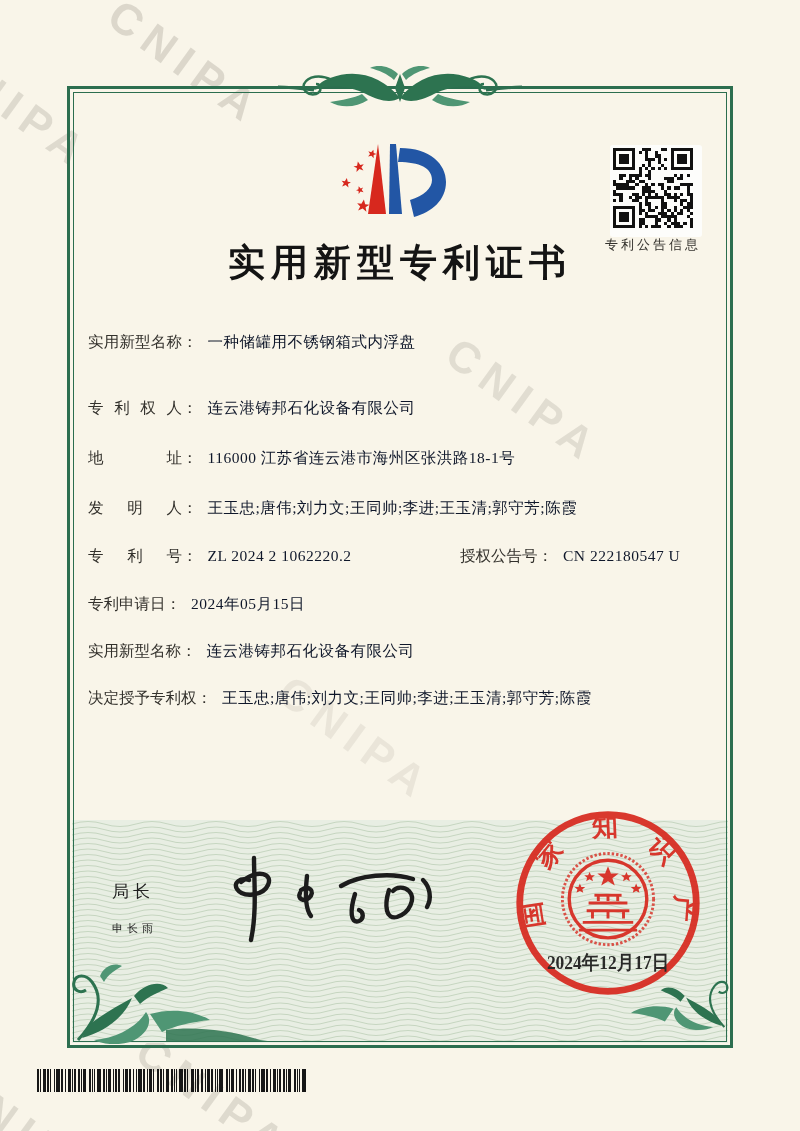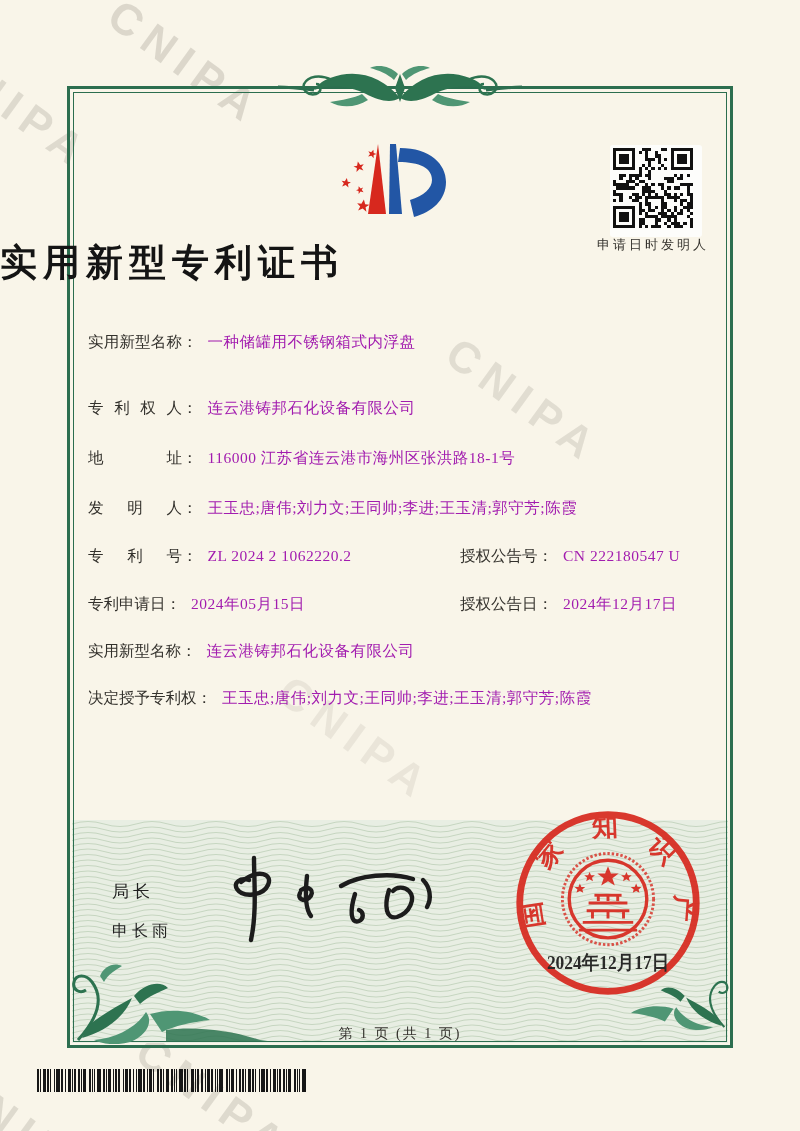--- a/index.html
+++ b/index.html
@@ -54,39 +54,39 @@
   .qr-wrap{
     position:absolute;left:610px;top:145px;width:86px;height:86px;
     background:#fdfdfb;border-radius:3px;padding:3px;
   }
   .qr-caption{
     position:absolute;left:585px;top:236px;width:136px;
     text-align:center;font-size:13px;letter-spacing:3px;color:#33312c;
   }
   .cert-title{
     position:absolute;left:0;top:238px;width:800px;
-    font-size:37px;font-weight:700;
+    text-align:center;font-size:37px;font-weight:700;
     letter-spacing:6px;color:#141414;
   }
   
   .fields{position:absolute;left:88px;top:0;width:634px;font-size:15.5px;color:#33312c;}
   .frow{position:absolute;left:0;white-space:nowrap;}
   .jlabel{display:inline-block;width:94px;text-align:justify;text-align-last:justify;vertical-align:bottom;}
   .colon{margin-right:10px;}
-  .fvalue{color:#a21caf;letter-spacing:0.5px;}
+  .fvalue{color:#0f172a;letter-spacing:0.5px;}
   .rcol{position:absolute;left:372px;top:0;white-space:nowrap;}
   
   .statement{
     position:absolute;left:80px;top:760px;width:642px;
     font-size:15.5px;line-height:29px;letter-spacing:0.8px;
     text-align:justify;text-indent:50px;color:#2c2a26;z-index:4;
   }
   
   .signer-title{position:absolute;left:112px;top:880px;font-size:17px;letter-spacing:4px;color:#222;z-index:5;}
-  .signer-name{position:absolute;left:112px;top:921px;font-size:16px;letter-spacing:4px;color:#222;z-index:5;}
+  .signer-name{position:absolute;left:112px;top:921px;font-size:11px;letter-spacing:4px;color:#222;z-index:5;}
   .autograph{position:absolute;left:213px;top:850px;width:235px;height:98px;z-index:5;}
   
   .seal{position:absolute;left:511px;top:806px;width:194px;height:194px;z-index:6;}
   
   .page-footer{
     position:absolute;left:0;top:1025px;width:800px;text-align:center;
     font-size:14px;letter-spacing:2px;color:#33312c;z-index:5;
   }
   .barcode{
     position:absolute;left:37px;top:1069px;width:272px;height:23px;
@@ -413,21 +413,21 @@
         <rect x="1" y="1" width="5" height="5" fill="#fdfdfb"></rect>
         <rect x="2" y="2" width="3" height="3" fill="#111"></rect>
         <rect x="18" y="0" width="7" height="7" fill="#111"></rect>
         <rect x="19" y="1" width="5" height="5" fill="#fdfdfb"></rect>
         <rect x="20" y="2" width="3" height="3" fill="#111"></rect>
         <rect x="0" y="18" width="7" height="7" fill="#111"></rect>
         <rect x="1" y="19" width="5" height="5" fill="#fdfdfb"></rect>
         <rect x="2" y="20" width="3" height="3" fill="#111"></rect>
       </svg>
   </div>
-  <div class="qr-caption">申请日时发明人</div>
+  <div class="qr-caption">专利公告信息</div>
 
   <div class="cert-title">实用新型专利证书</div>
 
   <div class="fields">
     <div class="frow" style="top:332px">
       <span class="jlabel">实用新型名称</span><span class="colon">：</span><span class="fvalue">一种储罐用不锈钢箱式内浮盘</span>
     </div>
     <div class="frow" style="top:398px">
       <span class="jlabel">专利权人</span><span class="colon">：</span><span class="fvalue">连云港铸邦石化设备有限公司</span>
     </div>
@@ -437,21 +437,20 @@
     <div class="frow" style="top:498px">
       <span class="jlabel">发明人</span><span class="colon">：</span><span class="fvalue">王玉忠;唐伟;刘力文;王同帅;李进;王玉清;郭守芳;陈霞</span>
     </div>
 
     <div class="frow" style="top:546px;width:634px">
       <span class="jlabel">专利号</span><span class="colon">：</span><span class="fvalue">ZL 2024 2 1062220.2</span>
       <span class="rcol"><span>授权公告号</span><span class="colon">：</span><span class="fvalue">CN 222180547 U</span></span>
     </div>
     <div class="frow" style="top:594px;width:634px">
       <span>专利申请日</span><span class="colon">：</span><span class="fvalue">2024年05月15日</span>
-      <span class="rcol"><span>授权公告日</span><span class="colon">：</span><span class="fvalue">2024年12月17日</span></span>
     </div>
 
     <div class="frow" style="top:641px">
       <span>实用新型名称</span><span class="colon">：</span><span class="fvalue">连云港铸邦石化设备有限公司</span>
     </div>
     <div class="frow" style="top:688px">
       <span>决定授予专利权</span><span class="colon">：</span><span class="fvalue">王玉忠;唐伟;刘力文;王同帅;李进;王玉清;郭守芳;陈霞</span>
     </div>
   </div>
 
@@ -497,21 +496,20 @@
           <path d="M78 108 L122 108"></path>
           <path d="M84 108 L84 116 M100 108 L100 116 M116 108 L116 116"></path>
           <path d="M74 120 L126 120"></path>
           <path d="M70 128 L130 128"></path>
         </g>
       </g>
       <text x="100" y="168" text-anchor="middle" font-size="20" font-weight="600" fill="#1a1a1a" textLength="126" lengthAdjust="spacingAndGlyphs" font-family="'Liberation Serif',serif">2024年12月17日</text>
     </g>
   </svg>
 
-  <div class="page-footer">第 1 页 (共 1 页)</div>
   <div class="barcode">
       <span style="width: 2px; margin-right: 1px;"></span>
       <span style="width: 1px; margin-right: 2px;"></span>
       <span style="width: 3px; margin-right: 1px;"></span>
       <span style="width: 2px; margin-right: 1px;"></span>
       <span style="width: 1px; margin-right: 3px;"></span>
       <span style="width: 1px; margin-right: 1px;"></span>
       <span style="width: 4px; margin-right: 1px;"></span>
       <span style="width: 2px; margin-right: 2px;"></span>
       <span style="width: 1px; margin-right: 2px;"></span>

